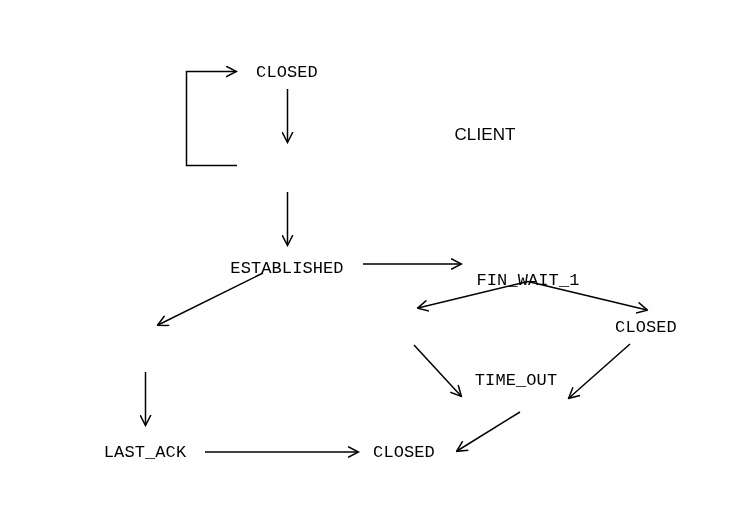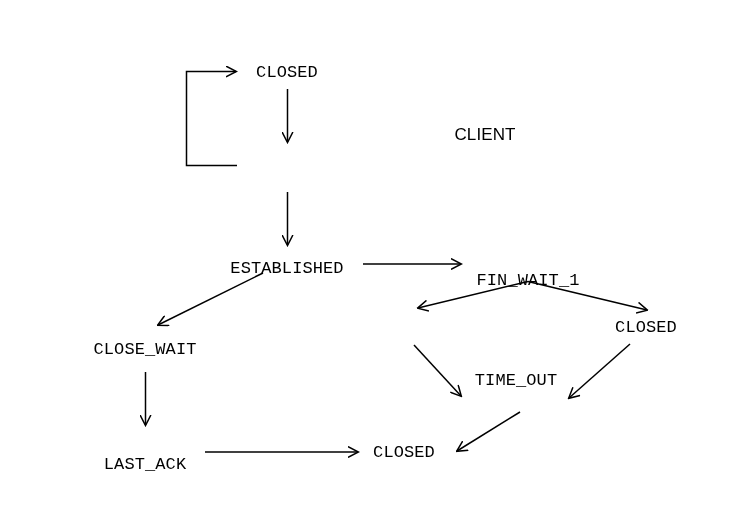--- a/index.html
+++ b/index.html
@@ -92,21 +92,20 @@
   <div class="node-label" style="left:287px; top:72px;">CLOSED</div>
 
 
   <div class="node-label" style="left:287px; top:268px;">ESTABLISHED</div>
 
   <div class="node-label" style="left:528px; top:280px;text-align:right;">FIN_WAIT_1</div>
 
 
   <div class="node-label" style="left:646px; top:327px;">CLOSED</div>
 
-  <div class="node-label" style="left:145px; top:349px;">CLOSE_WAIT</div>
 
   <div class="node-label" style="left:516px; top:380px;">TIME_OUT</div>
 
-  <div class="node-label" style="left:145px; top:452px;margin-top:12px;">LAST_ACK</div>
+  <div class="node-label" style="left:145px; top:452px;">LAST_ACK</div>
 
   <div class="node-label" style="left:404px; top:452px;">CLOSED</div>
 
 </div>
 
 </body></html>

